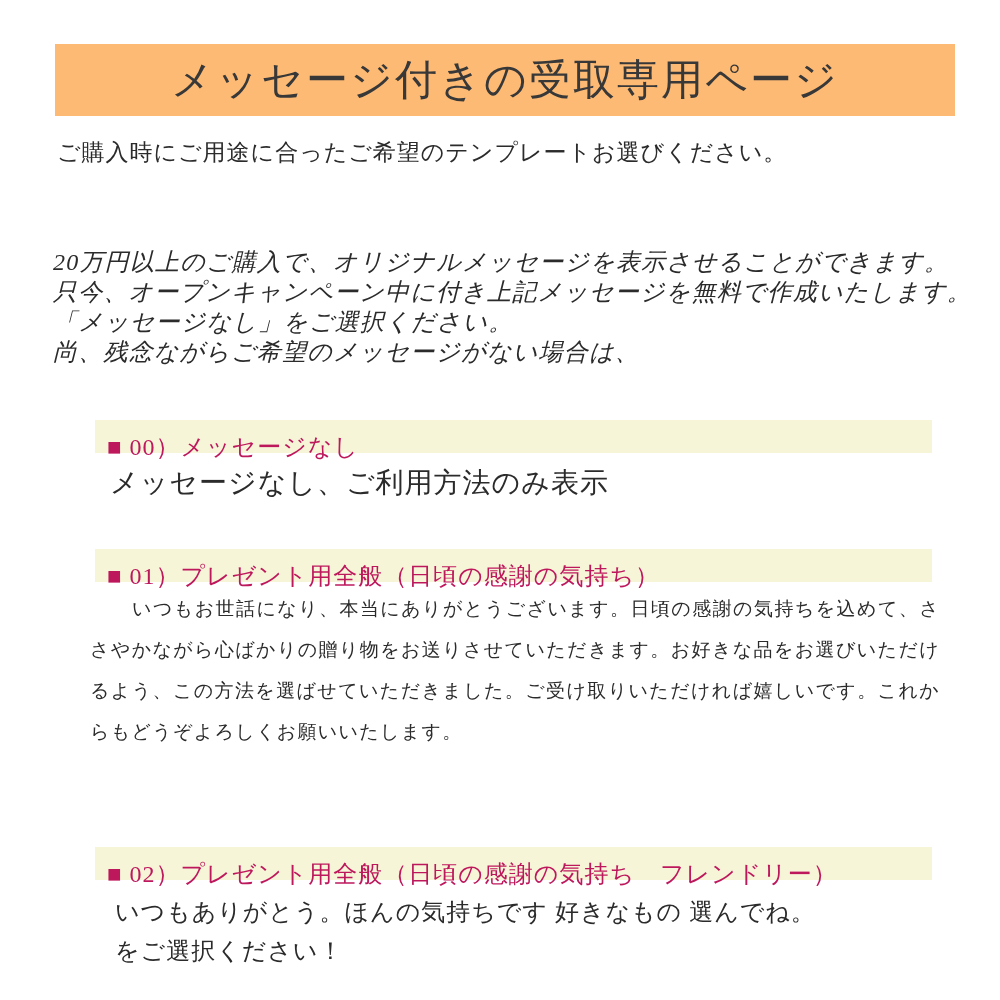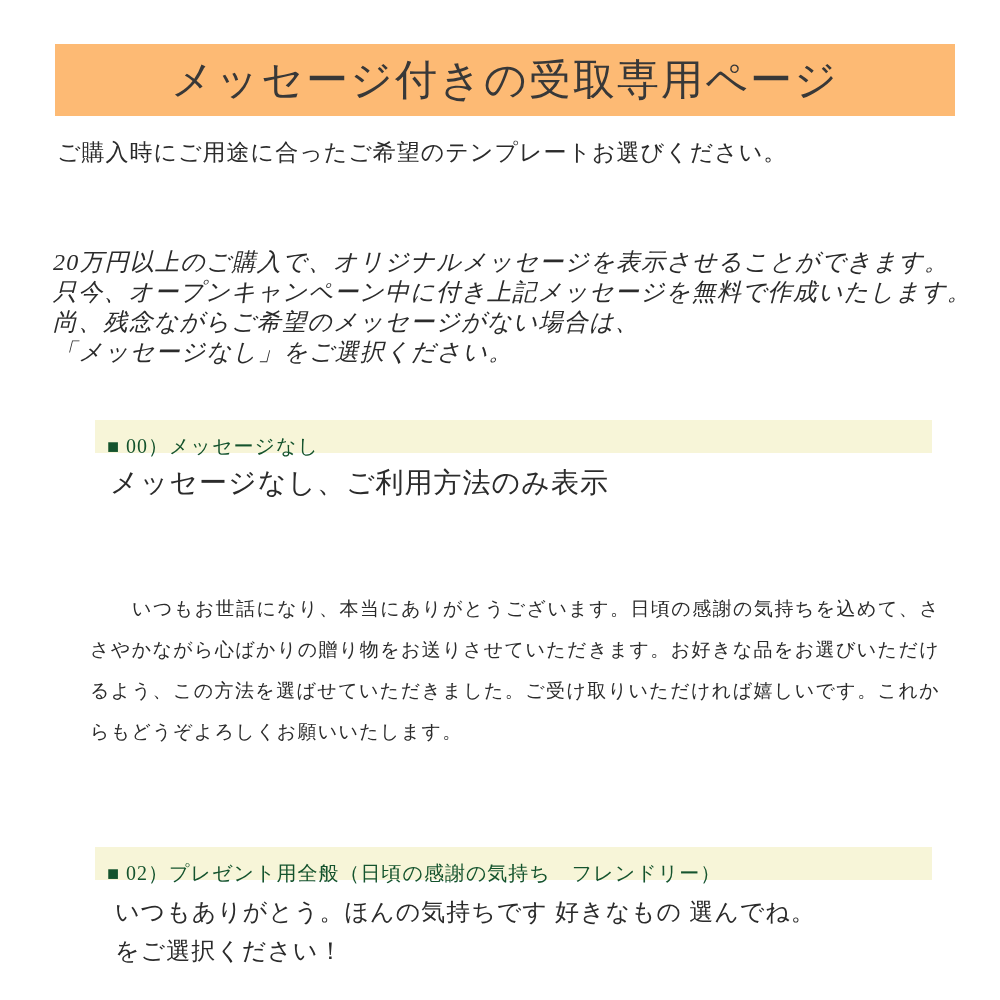--- a/index.html
+++ b/index.html
@@ -12,21 +12,21 @@
     background:#fdba74;display:flex;align-items:center;justify-content:center;
   }
   .banner-title{font-size:42px;letter-spacing:2px;color:#383838;white-space:nowrap;}
   .intro{position:absolute;left:57px;top:139px;font-size:23px;line-height:27px;letter-spacing:1px;}
   .notice{position:absolute;left:53px;top:247px;font-size:24px;line-height:30px;letter-spacing:1.2px;font-style:italic;}
   .line{white-space:nowrap;}
   .sec-band{
     position:absolute;left:95px;width:837px;height:33px;background:#f7f5d8;
     display:flex;align-items:center;box-sizing:border-box;padding-left:12px;
   }
-  .sec-head{font-size:20px;letter-spacing:1px;color:#14532d;white-space:nowrap;margin-top:20px;}
+  .sec-head{font-size:24px;letter-spacing:1px;color:#be185d;white-space:nowrap;margin-top:20px;}
   .band-00{top:420px;}
   .band-01{top:549px;}
   .band-02{top:847px;}
   .sec00-body{position:absolute;left:110px;top:464px;font-size:28px;letter-spacing:1px;white-space:nowrap;}
   .sec01-body{
     position:absolute;left:90px;top:588px;width:850px;
     font-size:19px;line-height:41px;letter-spacing:1.3px;
     text-align:justify;text-indent:42px;font-family:Liberation Serif, serif;
   }
   .sec02-body{position:absolute;left:115px;top:893px;font-size:24px;line-height:39px;letter-spacing:1px;}
@@ -40,29 +40,32 @@
     <div class="banner-title">メッセージ付きの受取専用ページ</div>
   </div>
 
   <div class="intro">
     <div class="line">ご購入時にご用途に合ったご希望のテンプレートお選びください。</div>
   </div>
 
   <div class="notice">
     <div class="line">20万円以上のご購入で、オリジナルメッセージを表示させることができます。</div>
     <div class="line">只今、オープンキャンペーン中に付き上記メッセージを無料で作成いたします。</div>
+    <div class="line">「メッセージなし」をご選択ください。</div>
     <div class="line">尚、残念ながらご希望のメッセージがない場合は、</div>
-    <div class="line">「メッセージなし」をご選択ください。</div>
   </div>
 
   <div class="sec-band band-00">
     <div class="sec-head">■ 00）メッセージなし</div>
   </div>
   <div class="sec00-body">メッセージなし、ご利用方法のみ表示</div>
 
+  <div class="sec-band band-01">
+    <div class="sec-head">■ 01）プレゼント用全般（日頃の感謝の気持ち）</div>
+  </div>
   <div class="sec01-body">いつもお世話になり、本当にありがとうございます。日頃の感謝の気持ちを込めて、ささやかながら心ばかりの贈り物をお送りさせていただきます。お好きな品をお選びいただけるよう、この方法を選ばせていただきました。ご受け取りいただければ嬉しいです。これからもどうぞよろしくお願いいたします。</div>
 
   <div class="sec-band band-02">
     <div class="sec-head">■ 02）プレゼント用全般（日頃の感謝の気持ち　フレンドリー）</div>
   </div>
   <div class="sec02-body">
     <div class="line">いつもありがとう。ほんの気持ちです 好きなもの 選んでね。</div>
     <div class="line">をご選択ください！</div>
   </div>
 

